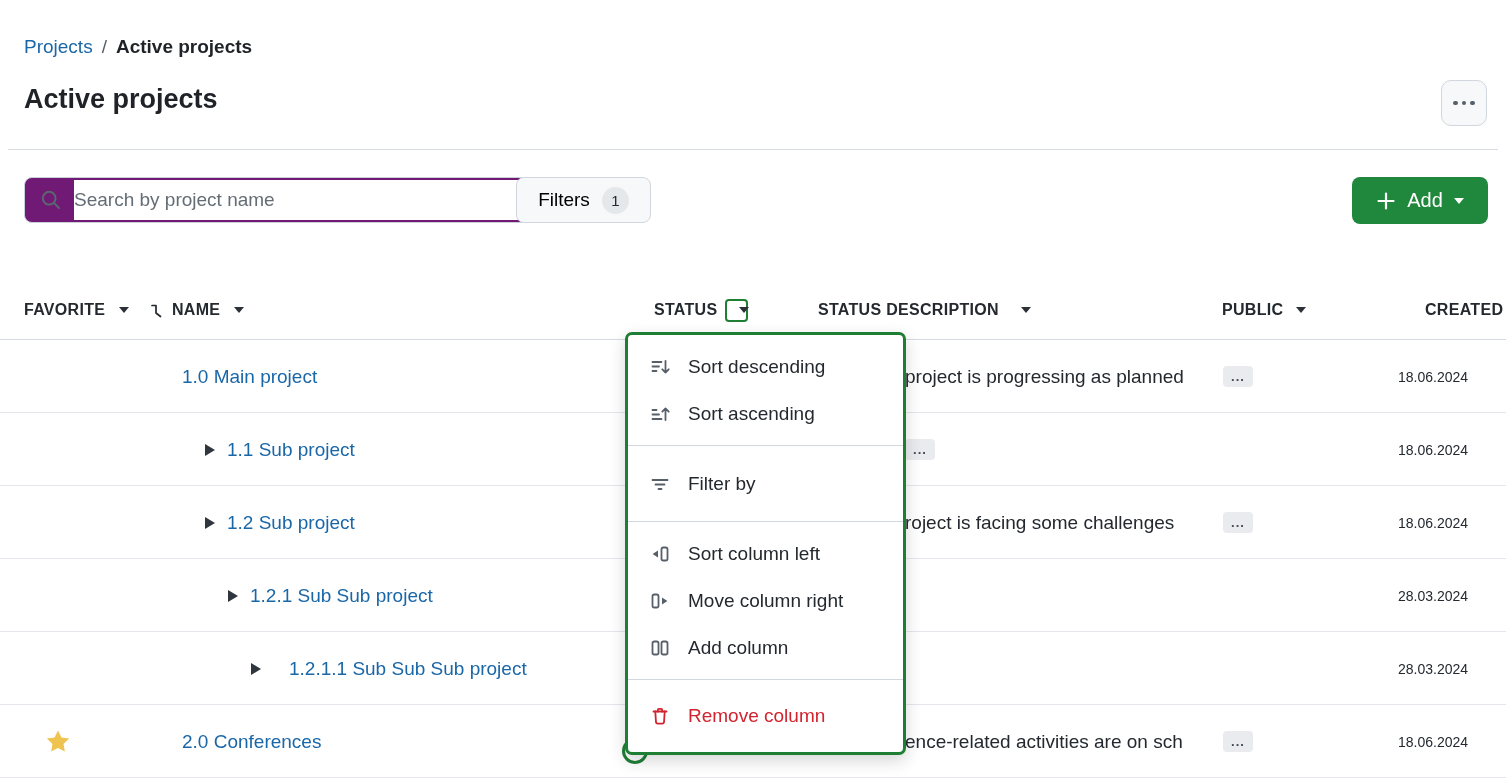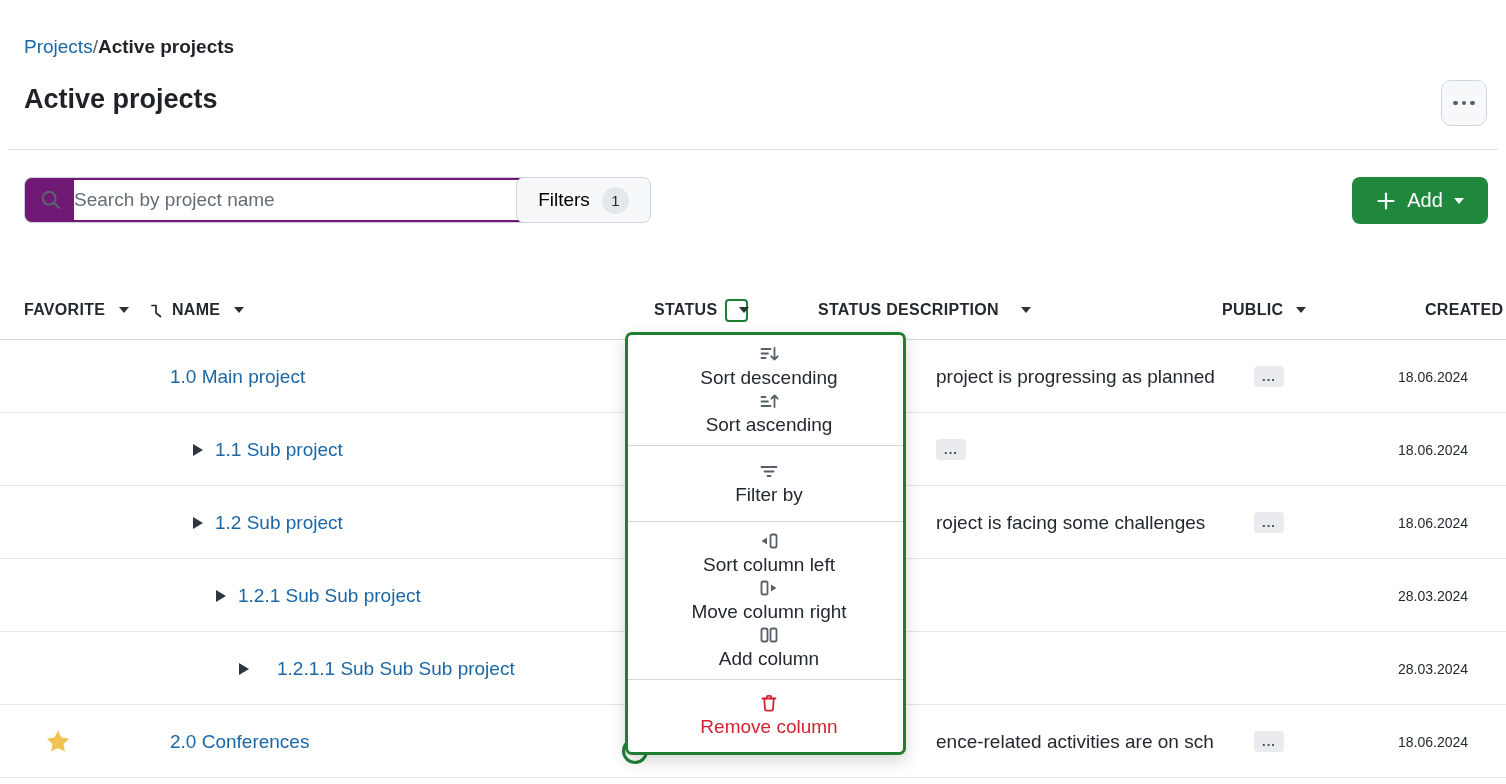--- a/index.html
+++ b/index.html
@@ -1,20 +1,20 @@
 <!DOCTYPE html>
 <html><head>
 <meta charset="utf-8">
 <style>
   * { margin:0; padding:0; box-sizing:border-box; }
   html,body { width:1506px; height:784px; overflow:hidden; background:#fff;
     font-family:"Liberation Sans", sans-serif; color:#24292f; }
 
   
-  .breadcrumb { position:absolute; left:24px; top:36px; font-size:19px; display:flex; align-items:center; }
+  .breadcrumb { position:absolute; left:24px; top:36px; font-size:19px; display:flex; gap:9px; align-items:center; }
   .bc-link { color:#1a67a8; text-decoration:none; cursor:pointer; }
   .bc-sep { color:#57606a; }
   .bc-current { color:#1f2328; font-weight:600; }
 
   
   .page-title { position:absolute; left:24px; top:84px; font-size:27px; font-weight:700; color:#1f2328; }
   .more-top-btn { position:absolute; left:1441px; top:80px; width:46px; height:46px;
     background:#f6f8fa; border:1px solid #d0d7de; border-radius:10px;
     display:flex; align-items:center; justify-content:center; gap:4px; cursor:pointer; }
   .dot { width:4.5px; height:4.5px; border-radius:50%; background:#57606a; }
@@ -51,42 +51,42 @@
   .th-created { left:1425px; }
   .sort-ind { margin-right:8px; display:inline-flex; }
   .status-trigger { margin-left:8px; width:23px; height:23px; border:2px solid #1e7e34; border-radius:4px;
     background:#fff; display:flex; align-items:center; justify-content:center; cursor:pointer; }
 
   
   .tbody { position:absolute; left:0; top:340px; width:1600px; }
   .row { position:relative; height:73px; border-bottom:1px solid #e3e6ea; }
   .cell { position:absolute; top:0; height:73px; display:flex; align-items:center; }
   .c-fav { left:24px; width:120px; padding-left:20px; }
-  .c-name { left:152px;align-items:center; }
+  .c-name { left:164px;align-items:center; }
   .lvl0 { padding-left:18px; } .lvl1 { padding-left:41px; } .lvl2 { padding-left:64px; } .lvl3 { padding-left:87px;gap:16px; }
   .tri { width:0; height:0; border-top:6.5px solid transparent; border-bottom:6.5px solid transparent;
     border-left:10px solid #2f363d; margin-right:12px; cursor:pointer; flex:0 0 auto; }
   .plink { color:#1a67a8; font-size:19px; text-decoration:none; cursor:pointer; white-space:nowrap; }
-  .c-desc { left:905px; gap:10px;margin-left:31px; }
+  .c-desc { left:905px; gap:10px; }
   .desc-text { display:inline-block; width:308px; overflow:hidden; white-space:nowrap; font-size:19px; color:#24292f; }
   .more-chip { min-width:30px; height:21px; padding:0 8px; background:#e9ebee; border-radius:4px;
     color:#424a53; font-size:13px; font-weight:700; letter-spacing:1px;
     display:flex; align-items:center; justify-content:center; cursor:pointer; }
   .c-created { left:1398px; font-size:14px; white-space:nowrap; }
   .status-ring { position:absolute; left:622px; top:33px; width:26px; height:26px;
     border:3px solid #1e7e34; border-radius:50%; background:#fff; }
 
   
   .col-menu { position:absolute; left:625px; top:332px; width:281px; background:#fff;
     border:3px solid #1e7e34; border-radius:7px; box-shadow:0 6px 16px rgba(31,35,40,.18); z-index:10; }
   .m-sec { padding:8px 0; }
   .m-sec.filter { padding:14px 0; }
   .m-sec.last { padding:12px 0 13px; }
-  .m-item { height:47px; display:flex; align-items:center; gap:2px; padding:0 14px 0 21px;
-    font-size:19px; color:#24292f; cursor:pointer;flex-direction:column; }
+  .m-item { height:47px; display:flex; align-items:center; gap:17px; padding:0 14px 0 21px;
+    font-size:19px; color:#24292f; cursor:pointer; }
   .m-item.danger { color:#d1242f; }
   .m-item svg { flex:0 0 auto; }
   .m-div { height:1px; background:#d0d7de; }
 </style>
 </head>
 <body>
 
 <nav class="breadcrumb">
   <a class="bc-link">Projects</a>
   <span class="bc-sep">/</span>

